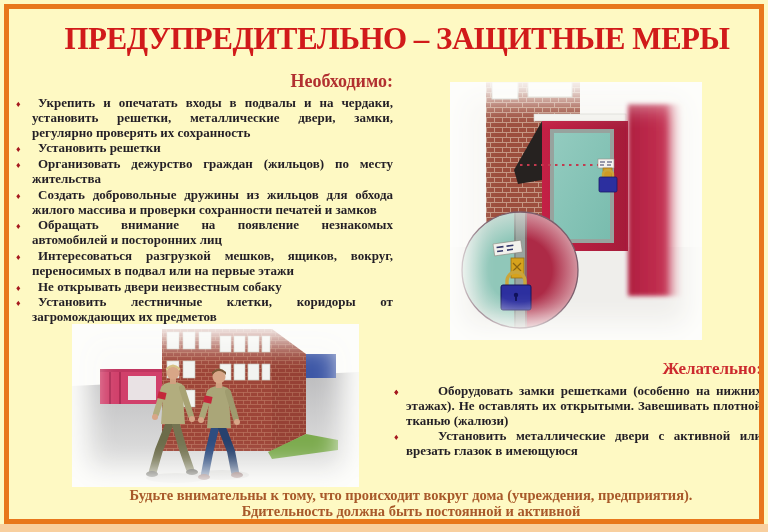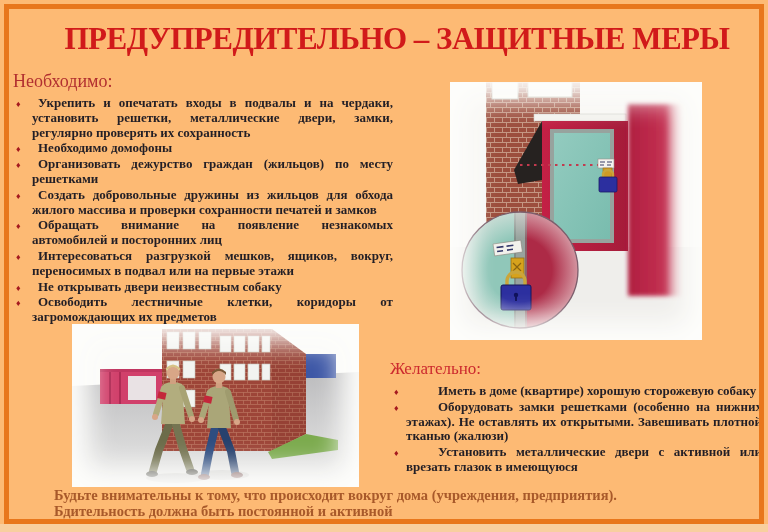--- a/index.html
+++ b/index.html
@@ -1,67 +1,67 @@
 <!DOCTYPE html>
 <html><head>
 <meta charset="utf-8">
 <style>
   * { margin:0; padding:0; box-sizing:border-box; }
   html,body { width:768px; height:532px; }
   body { font-family:"Liberation Serif","DejaVu Serif",serif; background:#fdfdfb; overflow:hidden; }
-  #page { position:relative; width:768px; height:532px; background:#fdba74; }
+  #page { position:relative; width:768px; height:532px; background:#fef9c3; }
 
   .frame { position:absolute; left:4px; top:4px; right:4px; bottom:8px;
            border:5px solid #e8771c; pointer-events:none; z-index:5; }
   .bottom-strip { position:absolute; left:0; right:0; bottom:0; height:8px; background:#f8cf9f; z-index:4; }
 
   .title { position:absolute; top:21px; left:26px; right:0; text-align:center;
            font-size:31px; font-weight:bold; color:#d11a1a; letter-spacing:-0.5px; white-space:nowrap; }
 
   .col-left { position:absolute; left:13px; top:71px; width:380px; }
   .col-right { position:absolute; left:390px; top:359px; width:372px; }
 
-  .sec-heading { text-align:left; font-weight:normal; color:#b23030; font-size:18px; margin-bottom:4px; }
+  .sec-heading { text-align:right; font-weight:bold; color:#b23030; font-size:18px; margin-bottom:4px; }
   .col-right .sec-heading { color:#cc2a2e; font-size:17px; margin-bottom:5px; }
 
   ul.blist { list-style:none; font-size:13px; font-weight:bold; color:#231f26;
              line-height:14.8px; text-align:justify; }
   ul.blist li { position:relative; padding-left:19px; margin-bottom:1px; text-indent:6px; }
   ul.blist .blt { position:absolute; left:3px; top:1px; font-size:9px; color:#a5191f; text-indent:0; }
   .col-right ul.blist li { padding-left:16px; text-indent:32px; }
   .col-right ul.blist .blt { left:4px; }
 
   .photo { position:absolute; overflow:hidden; }
   .photo .fade { position:absolute; inset:0; box-shadow:inset 0 0 26px 18px #fdfdfb; pointer-events:none; }
   .door-photo { left:450px; top:82px; width:252px; height:258px; }
   .patrol-photo { left:72px; top:324px; width:287px; height:163px; }
 
-  .footer { position:absolute; left:54px; right:0; top:487px; text-align:left;
+  .footer { position:absolute; left:54px; right:0; top:487px; text-align:center;
             font-weight:bold; color:#a8592a; font-size:14.5px; line-height:16px; }
 </style>
 </head>
 <body>
 
 <div id="page">
   <div class="frame"></div>
   <div class="bottom-strip"></div>
 
   <div class="title">ПРЕДУПРЕДИТЕЛЬНО – ЗАЩИТНЫЕ МЕРЫ</div>
 
   <div class="col-left">
     <div class="sec-heading">Необходимо:</div>
     <ul class="blist">
       <li><span class="blt">♦</span><span>Укрепить и опечатать входы в подвалы и на чердаки, установить решетки, металлические двери, замки, регулярно проверять их сохранность</span></li>
-      <li><span class="blt">♦</span><span>Необходимо домофоны</span></li>
-      <li><span class="blt">♦</span><span>Организовать дежурство граждан (жильцов) по месту решетками</span></li>
+      <li><span class="blt">♦</span><span>Установить решетки</span></li>
+      <li><span class="blt">♦</span><span>Организовать дежурство граждан (жильцов) по месту жительства</span></li>
       <li><span class="blt">♦</span><span>Создать добровольные дружины из жильцов для обхода жилого массива и проверки сохранности печатей и замков</span></li>
       <li><span class="blt">♦</span><span>Обращать внимание на появление незнакомых автомобилей и посторонних лиц</span></li>
       <li><span class="blt">♦</span><span>Интересоваться разгрузкой мешков, ящиков, вокруг, переносимых в подвал или на первые этажи</span></li>
       <li><span class="blt">♦</span><span>Не открывать двери неизвестным собаку</span></li>
-      <li><span class="blt">♦</span><span>Освободить лестничные клетки, коридоры от загромождающих их предметов</span></li>
+      <li><span class="blt">♦</span><span>Установить лестничные клетки, коридоры от загромождающих их предметов</span></li>
     </ul>
   </div>
 
   <div class="photo door-photo">
     <svg width="252" height="258" viewBox="0 0 252 258">
       <defs>
         <pattern id="brickA" width="16" height="10" patternUnits="userSpaceOnUse">
           <rect width="16" height="10" fill="#9c4e3d"></rect>
           <path d="M0 0.5h16 M0 5.5h16 M8.5 0v5 M4.5 5v5 M12.5 5v5" stroke="#c49682" stroke-width="1" fill="none"></path>
         </pattern>
@@ -217,21 +217,21 @@
         <circle cx="147" cy="53" r="6.5" fill="#d8a687"></circle>
         <path d="M140,51 Q147,43 154,51 L154,48 Q147,41 140,48 Z" fill="#7b5836"></path>
       </g>
     </svg>
     <div class="fade"></div>
   </div>
 
   <div class="col-right">
     <div class="sec-heading">Желательно:</div>
     <ul class="blist">
-      <li><span class="blt">♦</span><span>Иметь в доме (квартире) хорошую сторожевую собаку</span></li>
+      <li><span class="blt">♦</span></li>
       <li><span class="blt">♦</span><span>Оборудовать замки решетками (особенно на нижних этажах). Не оставлять их открытыми. Завешивать плотной тканью (жалюзи)</span></li>
       <li><span class="blt">♦</span><span>Установить металлические двери с активной или врезать глазок в имеющуюся</span></li>
     </ul>
   </div>
 
   <div class="footer">
     <div>Будьте внимательны к тому, что происходит вокруг дома (учреждения, предприятия).</div>
     <div>Бдительность должна быть постоянной и активной</div>
   </div>
 </div>

